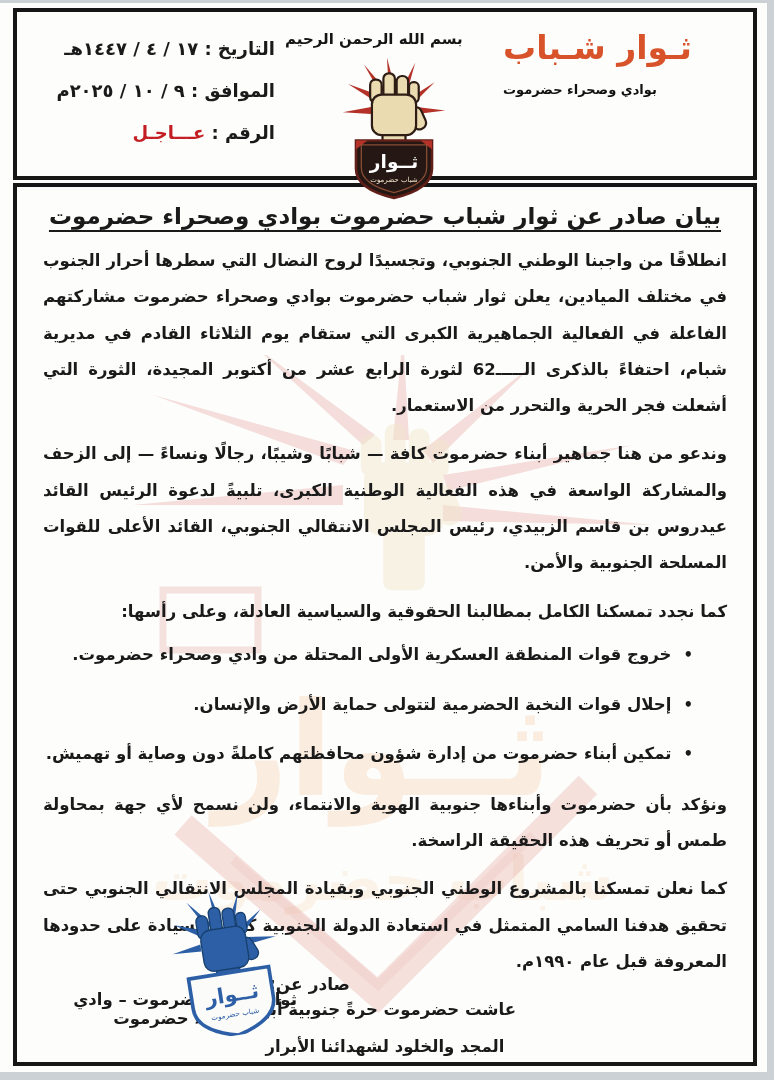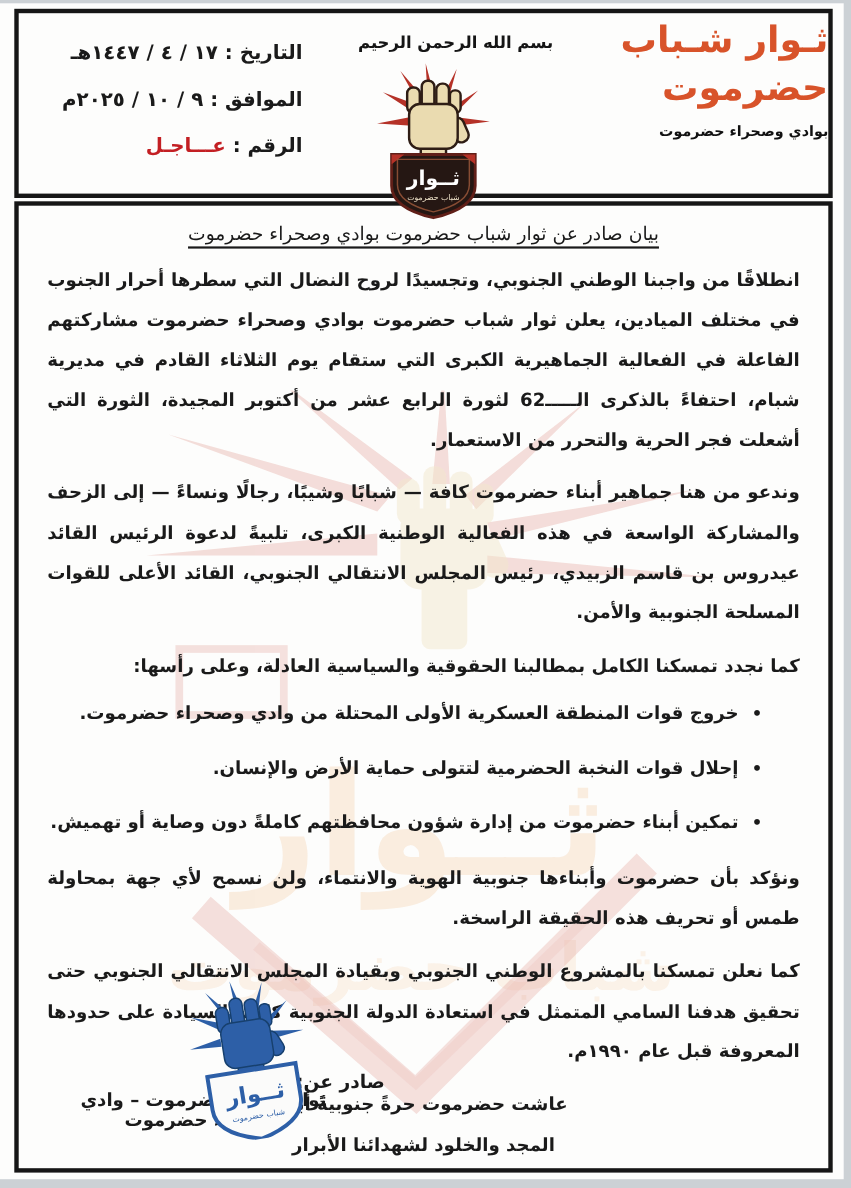--- a/index.html
+++ b/index.html
@@ -14,40 +14,40 @@
     color:var(--ink);
     position:relative;overflow:hidden;direction:rtl;
   }
   .paper{position:absolute;left:0;top:3px;width:767px;height:1069px;background:var(--paper)}
   
   .header-box{
     position:absolute;left:13px;top:8px;width:744px;height:172px;
     border:4px solid var(--border-ink);background:var(--paper);
     display:flex;flex-direction:row;
   }
-  .org-block{width:250px;padding-top:2px;text-align:right}
+  .org-block{width:250px;padding-top:14px;text-align:left}
   .org-line{font-size:33px;font-weight:bold;color:var(--org-orange);line-height:1.32;letter-spacing:-1px}
   .org-tagline{margin-top:12px;font-size:13px;font-weight:bold;color:#111}
-  .center-block{width:218px;position:relative;text-align:right}
+  .center-block{width:218px;position:relative;text-align:left}
   .bismillah{margin-top:18px;font-size:15px;font-weight:bold;color:#151515}
   .emblem{position:absolute;top:44px;left:50%;transform:translateX(-50%);width:106px;height:146px;z-index:4}
   .dates-block{flex:1;padding:26px 10px 0 6px}
   .date-row{font-size:18px;font-weight:bold;white-space:nowrap;margin-bottom:21px;}
   .date-row .val{font-weight:bold}
   .val-red{color:var(--urgent-red);letter-spacing:2px}
   
   .body-box{
     position:absolute;left:13px;top:183px;width:744px;height:883px;
     border:4px solid var(--border-ink);background:var(--paper);
     padding:12px 26px 0 26px;overflow:hidden;
   }
   .watermark{position:absolute;left:96px;top:168px;width:540px;height:700px;opacity:.6;z-index:0;pointer-events:none}
   .content{position:relative;z-index:1}
   .doc-title{
-    text-align:center;font-size:17px;font-weight:normal;
+    text-align:center;font-size:23px;font-weight:bold;
     text-decoration:underline;text-underline-offset:6px;text-decoration-thickness:2px;
     margin:4px 0 14px 0;
   }
   .para{font-size:16.5px;font-weight:bold;line-height:2.2;text-align:justify;margin-bottom:12px}
   .intro-line{font-size:16.5px;font-weight:bold;line-height:2.2;margin-bottom:8px}
   .bullet-row{display:flex;gap:12px;padding-right:34px;margin-bottom:15px;font-size:16.5px;font-weight:bold;line-height:2.1}
   .bullet-dot{font-size:15px;line-height:2.3}
   .slogan{text-align:center;font-size:16.5px;font-weight:bold;line-height:2.2}
   .footer-logo{position:absolute;left:146px;bottom:26px;width:128px;height:146px;transform:rotate(-9deg);z-index:3}
   .issued-by{position:absolute;left:252px;bottom:68px;font-size:17px;font-weight:bold;z-index:2}
@@ -55,21 +55,20 @@
 </style>
 </head>
 <body>
 
 <div class="paper"></div>
 
 <div class="header-box">
 
   <div class="org-block">
     <div class="org-line">ثـوار شـباب</div>
-    <div class="org-line">حضرموت</div>
     <div class="org-tagline">بوادي وصحراء حضرموت</div>
   </div>
 
   <div class="center-block">
     <div class="bismillah">بسم الله الرحمن الرحيم</div>
     <svg class="emblem" viewBox="0 0 120 162" xmlns="http://www.w3.org/2000/svg">
       <g fill="#b53228">
         <polygon points="2,62 34,56 34,64"></polygon>
         <polygon points="8,30 36,48 41,42"></polygon>
         <polygon points="26,8 44,40 50,36"></polygon>

